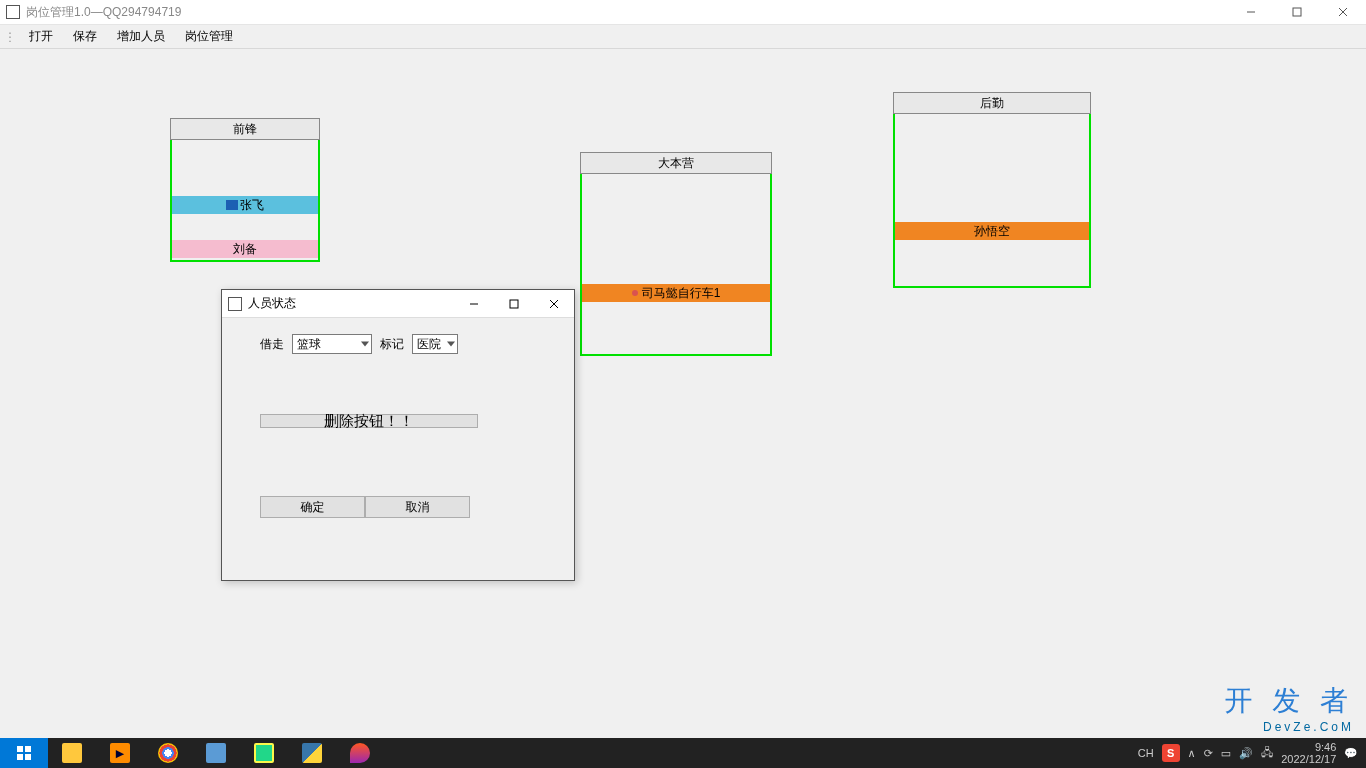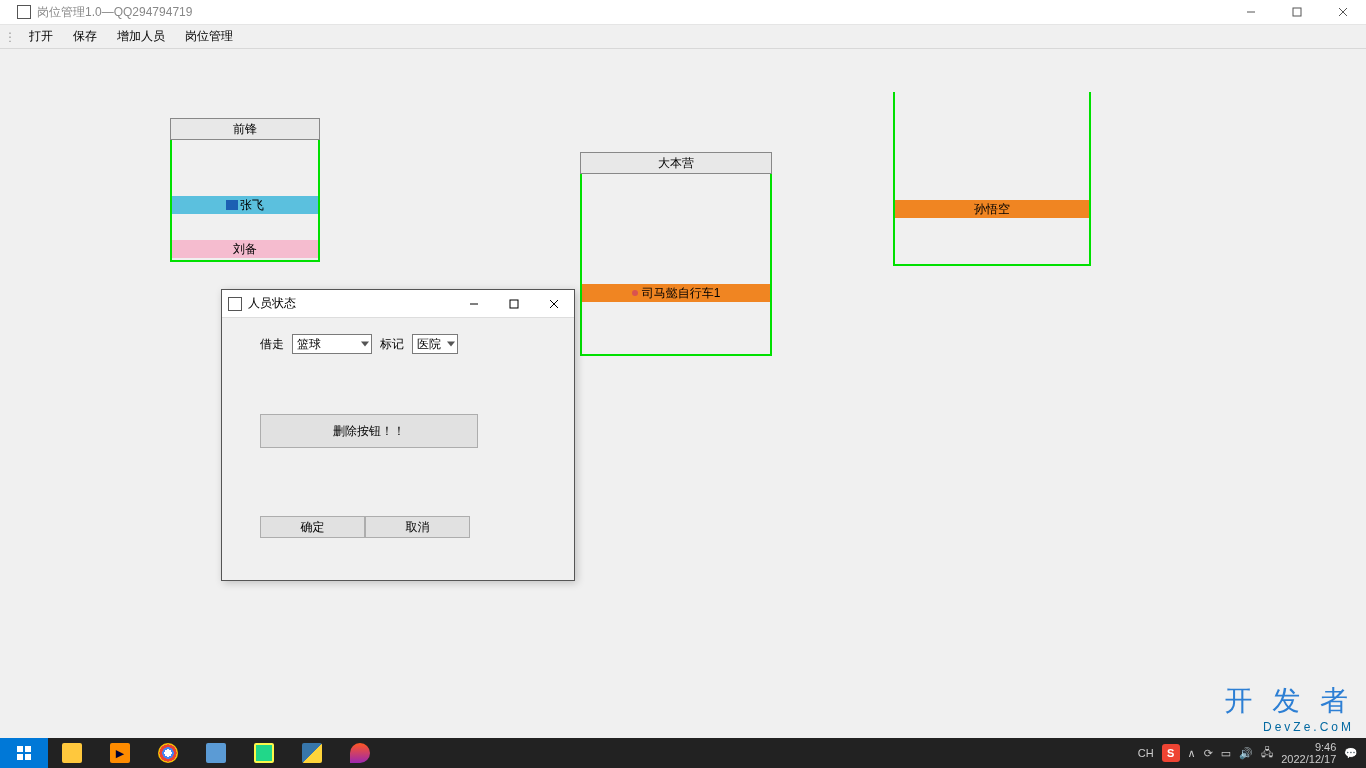--- a/index.html
+++ b/index.html
@@ -1,21 +1,21 @@
 <!DOCTYPE html>
 <html><head>
 <meta charset="utf-8">
 <style>
 * { margin: 0; padding: 0; box-sizing: border-box; font-family: "Microsoft YaHei", "SimSun", sans-serif; }
 html, body { width: 1366px; height: 768px; overflow: hidden; background: #f0f0f0; }
 
 
 .main-titlebar {
   height: 25px; background: #fff; display: flex; align-items: center;
-  border-bottom: 1px solid #e5e5e5; font-size: 12px; color: #888; padding-left: 11px;
+  border-bottom: 1px solid #e5e5e5; font-size: 12px; color: #888;
 }
 .main-titlebar .app-icon {
   width: 14px; height: 14px; margin: 0 6px; border: 1px solid #555;
   display: inline-block;
 }
 .main-titlebar .title { flex: 1; }
 .win-controls { display: flex; }
 .win-btn { width: 46px; height: 25px; display: flex; align-items: center; justify-content: center; color: #555; }
 
 
@@ -74,22 +74,22 @@
   border: 1px solid #7a7a7a; background: #fff; height: 20px;
   display: flex; align-items: center; padding: 0 4px; font-size: 12px;
   position: relative;
 }
 .combo .arrow {
   position: absolute; right: 2px; top: 50%; transform: translateY(-50%);
   width: 0; height: 0; border-left: 4px solid transparent;
   border-right: 4px solid transparent; border-top: 5px solid #555;
 }
 .wide-btn {
-  width: 218px; height: 34px; background: #e1e1e1; border: 1px solid #adadad;
-  display: flex; align-items: center; justify-content: center; font-size: 12px;
+  width: 218px; height: 14px; background: #e1e1e1; border: 1px solid #adadad;
+  display: flex; align-items: center; justify-content: center; font-size: 15px;
 }
 .btn-row { display: flex; margin-top: 68px; }
 .std-btn {
   width: 105px; height: 22px; background: #e1e1e1; border: 1px solid #adadad;
   display: flex; align-items: center; justify-content: center; font-size: 12px;
 }
 
 
 .taskbar {
   position: absolute; bottom: 0; left: 0; right: 0; height: 30px;
@@ -169,20 +169,21 @@
     <div class="pos-card" style="left: 540px; top: 103px; width: 232px; padding-left: 40px;">
       <div class="pos-header">大本营</div>
       <div class="pos-body" style="height: 182px;">
         <div class="person orange" style="top: 110px;">
           <span class="reddot"></span>
           <span>司马懿自行车1</span>
         </div>
       </div>
     </div>
     <div class="pos-card" style="left: 893px; top: 43px; width: 198px;">
+      <div class="pos-header">后勤</div>
       <div class="pos-body" style="height: 174px;">
         <div class="person orange" style="top: 108px;">
           <span>孙悟空</span>
         </div>
       </div>
     </div>
     <div class="dialog" style="left: 221px; top: 240px; width: 354px; height: 292px;">
   <div class="dlg-titlebar">
     <span class="app-icon"></span>
     <span class="title">人员状态</span>

